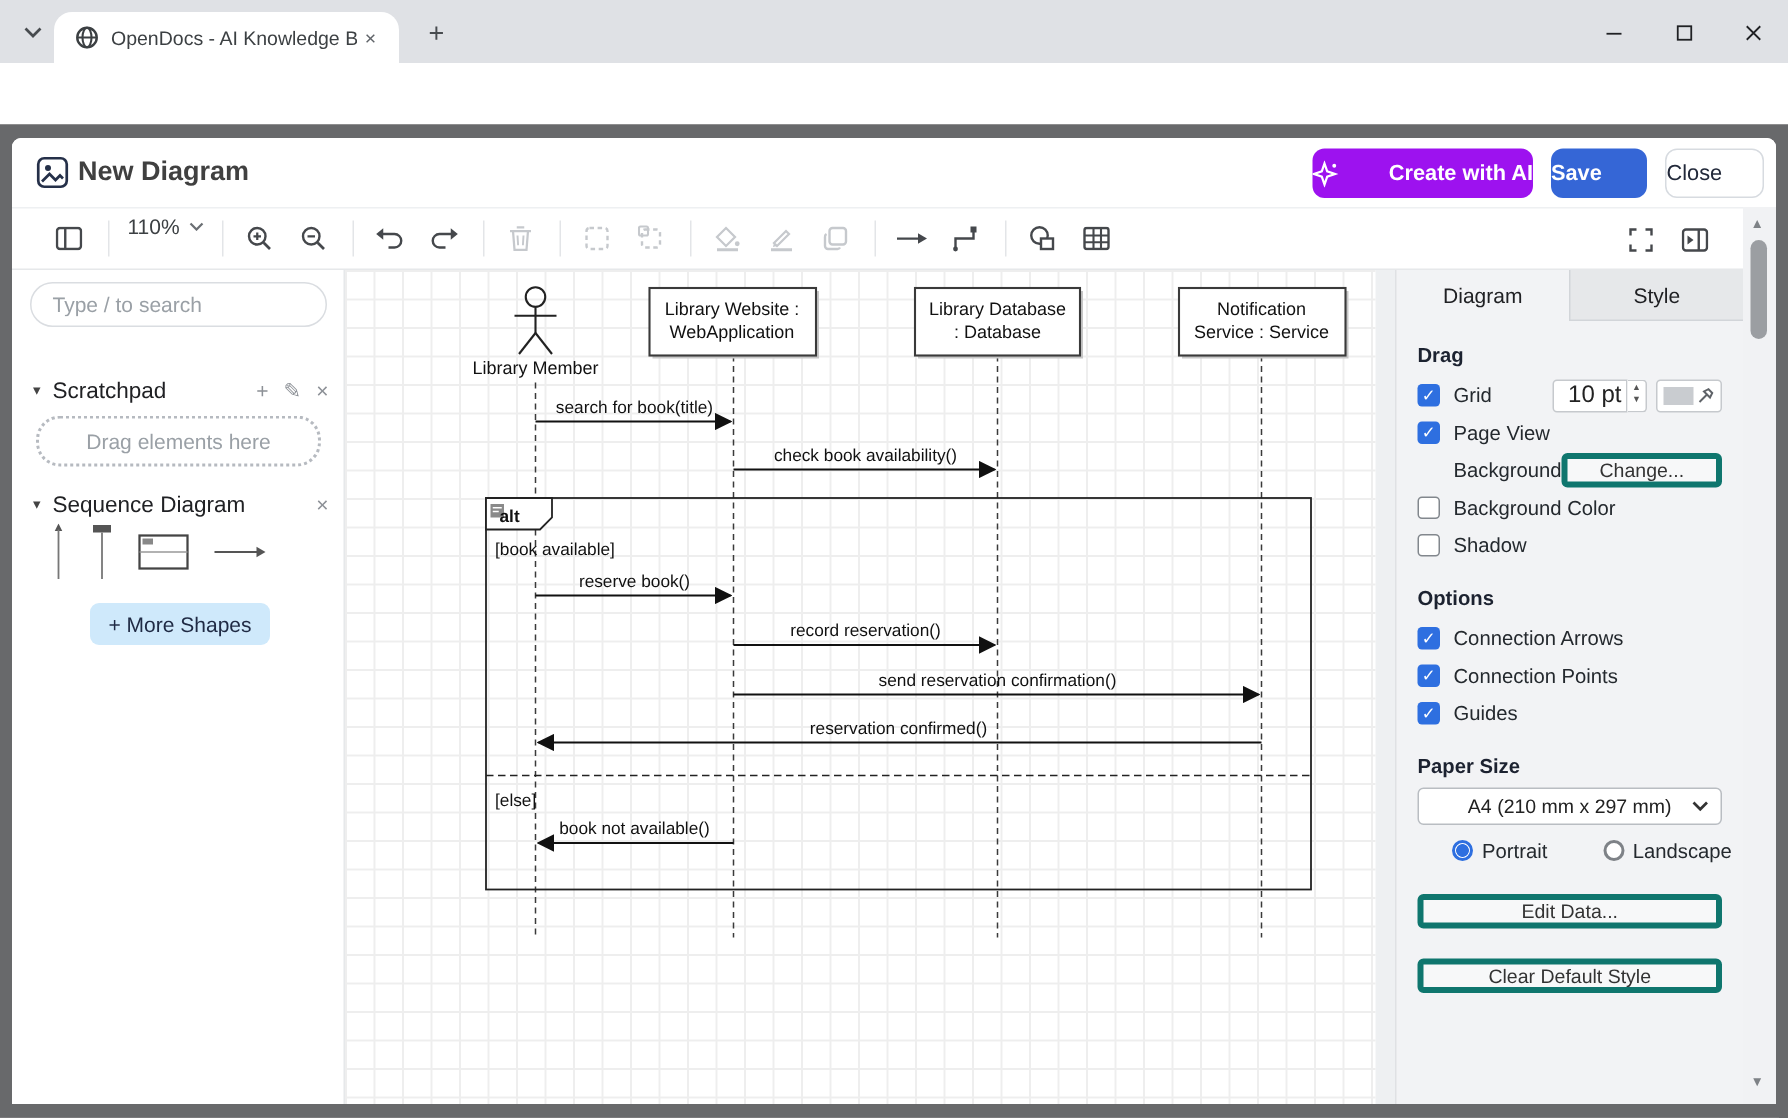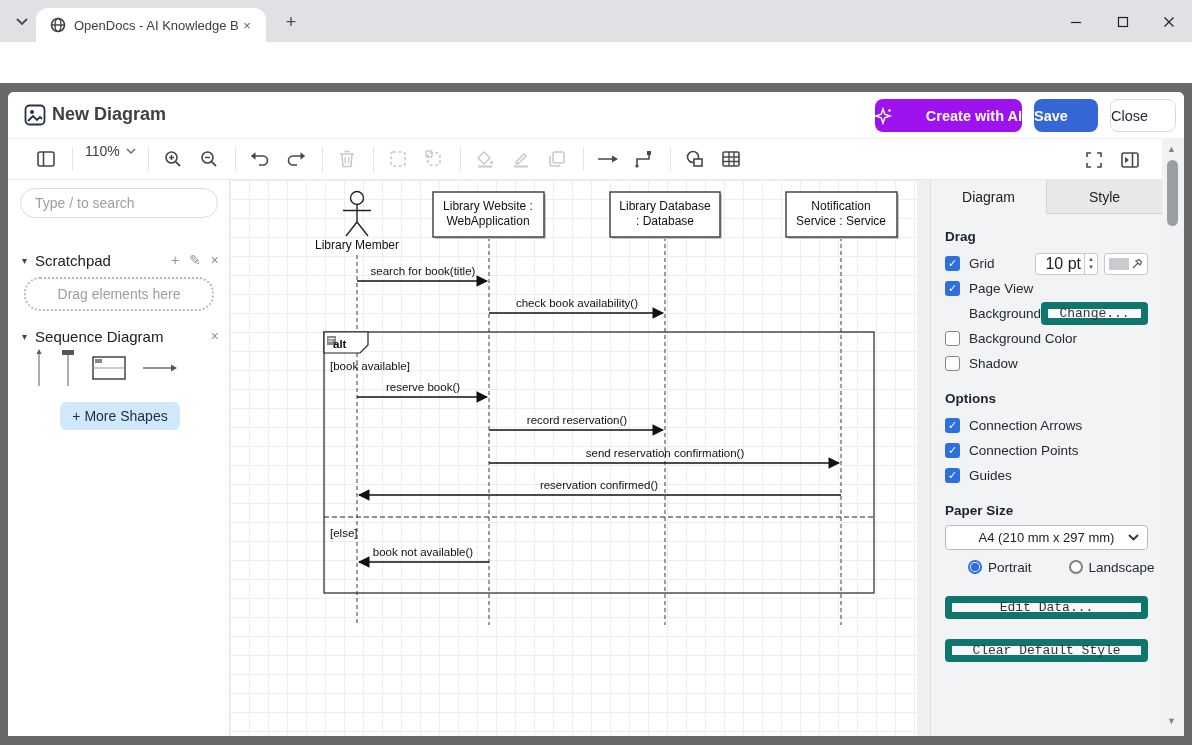--- a/index.html
+++ b/index.html
@@ -84,21 +84,21 @@
   .p-heading { margin:15px 0 7px; font-weight:700; font-size:13.5px; color:#1c2230; }
   .p-row { display:flex; align-items:center; height:25px; }
   .cb { width:15px; height:15px; border-radius:3px; margin-right:9px; flex:none; display:flex; align-items:center; justify-content:center; }
   .cb.on { background:#2e6fe0; color:#fff; font-size:11px; }
   .cb.off { background:#fff; border:1.5px solid #82878d; }
   .grow { flex:1; }
   #grid-field { width:50px; height:22px; border:1px solid #c6c9cd; border-left:none; border-radius:3px 0 0 3px; border-right:none; background:#fff; text-align:right; padding:0 3px; font-size:16px; color:#222; display:flex; align-items:center; justify-content:flex-end; border:1px solid #c6c9cd; border-radius:3px 0 0 3px;margin-left:31px; }
   #grid-spin { width:13px; height:22px; border:1px solid #c6c9cd; border-left:none; border-radius:0 3px 3px 0; background:#fff; display:flex; flex-direction:column; align-items:center; justify-content:center; font-size:6px; color:#555; line-height:1.3; }
   #grid-swatch { width:44px; height:22px; margin-left:6px; border:1px solid #c6c9cd; border-radius:3px; background:#fff; display:flex; align-items:center; justify-content:center; gap:3px; }
   #grid-swatch .chip { width:20px; height:12px; background:#c9ccd0; }
-  .pbtn { height:23px; border:7px solid #0f766e; border-radius:4px; background:#f7f8f9; font-size:13px; color:#333; display:flex; align-items:center; justify-content:center; font-family:Liberation Mono, monospace; }
+  .pbtn { height:23px; border:4px solid #0f766e; border-radius:4px; background:#f7f8f9; font-size:13px; color:#333; display:flex; align-items:center; justify-content:center; font-family:Liberation Sans, sans-serif; }
   #bg-change { width:114px; }
   #paper-select { width:100%; height:25px; border:1px solid #b9bdc2; border-radius:4px; background:#fff; display:flex; align-items:center; justify-content:center; position:relative; font-size:13px; color:#222; }
   #paper-select .selchev { position:absolute; right:8px; top:8px; }
   .radio-row { display:flex; align-items:center; gap:16px; height:26px; margin-top:4px; padding-left:2px; }
   .radio { width:14px; height:14px; border-radius:50%; margin-right:6px; flex:none; }
   .radio.on { border:2px solid #2e6fe0; background:radial-gradient(circle, #2e6fe0 0 4px, #fff 4.5px); }
   .radio.off { border:2px solid #7e8287; background:#fff; }
   .ritem { display:flex; align-items:center;padding-left:21px; }
   .fullbtn { width:100%; margin-top:20px; }
 

